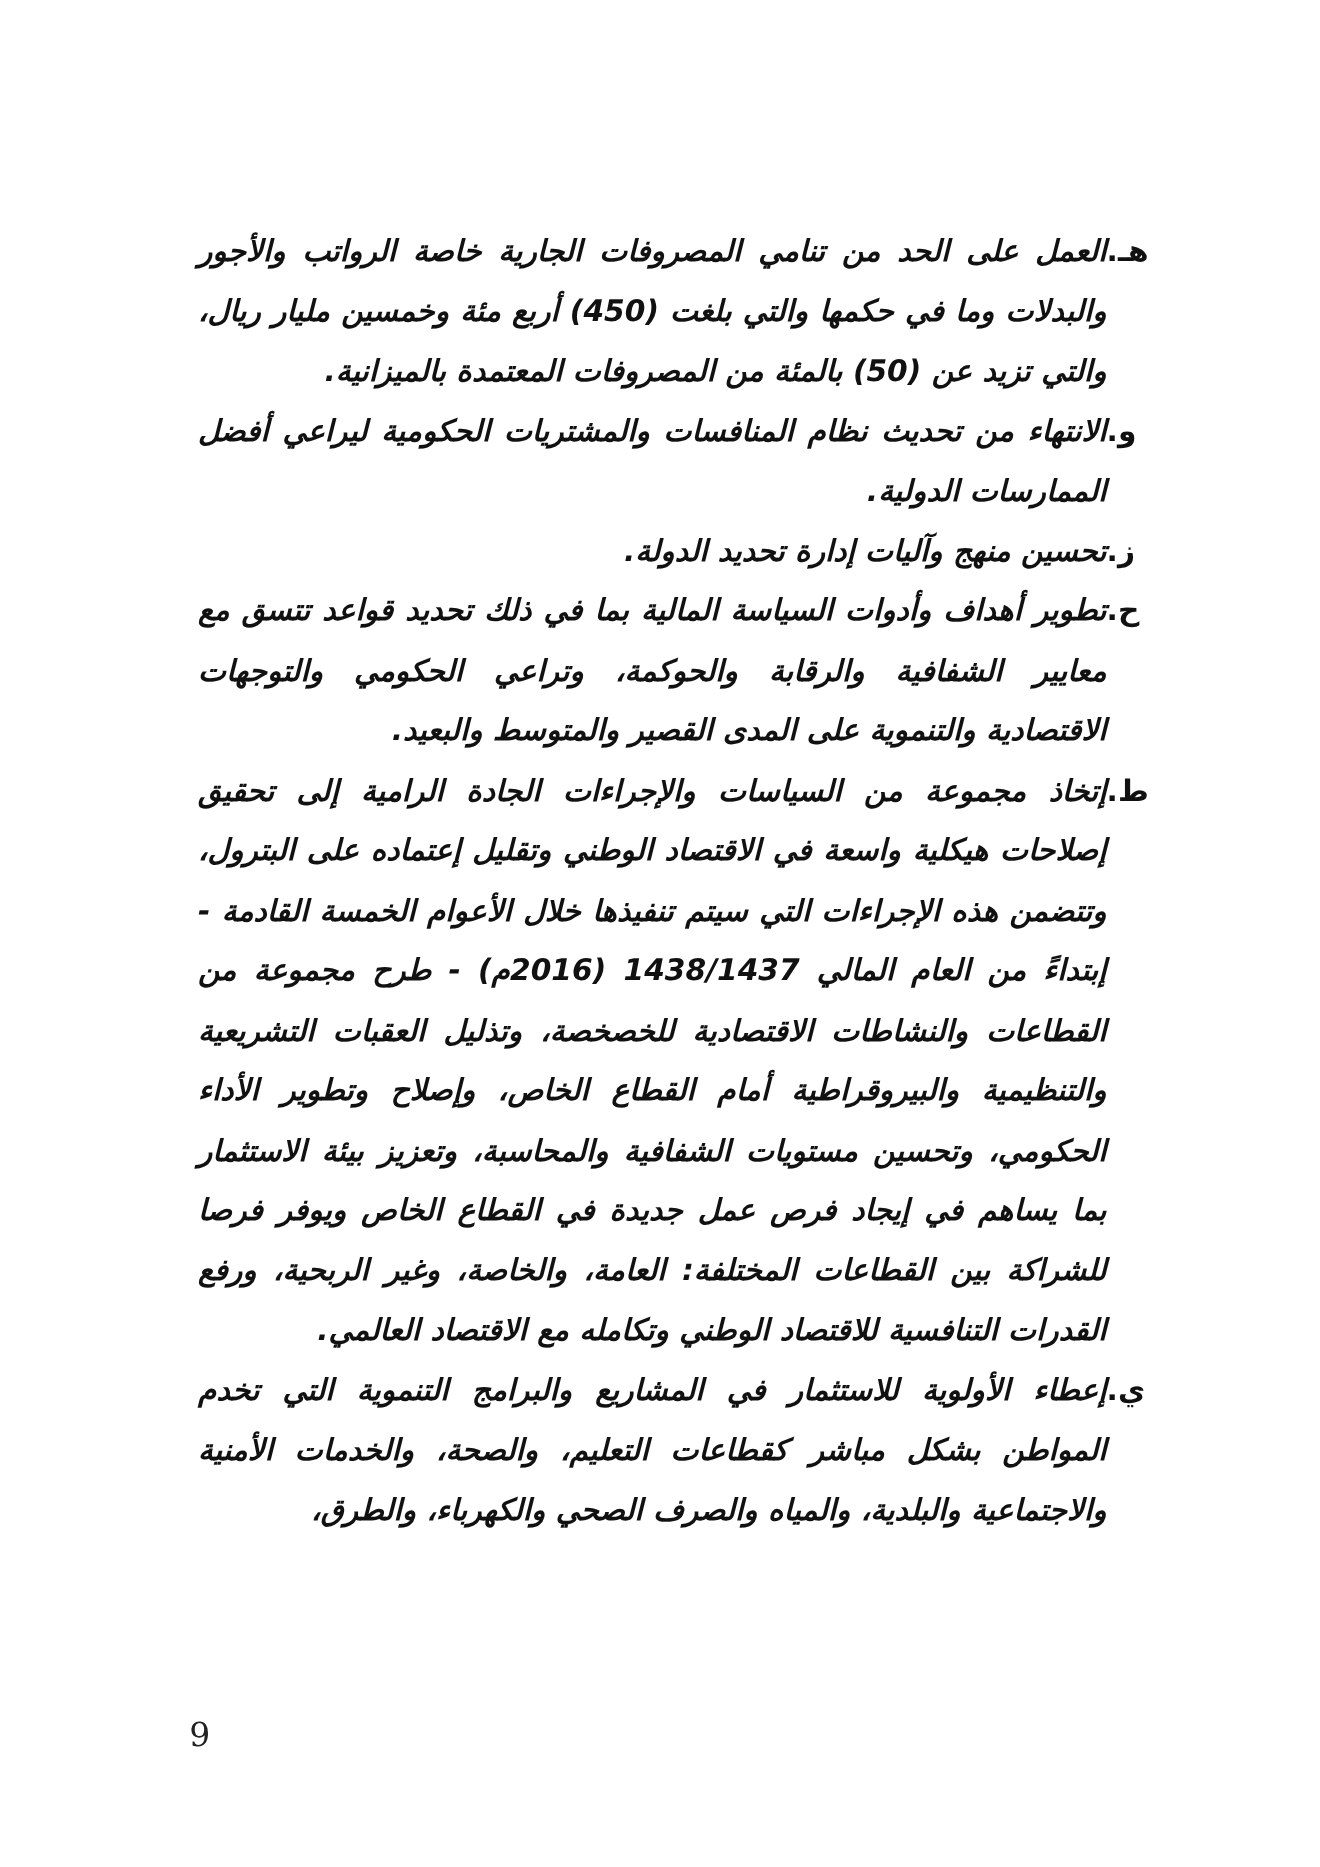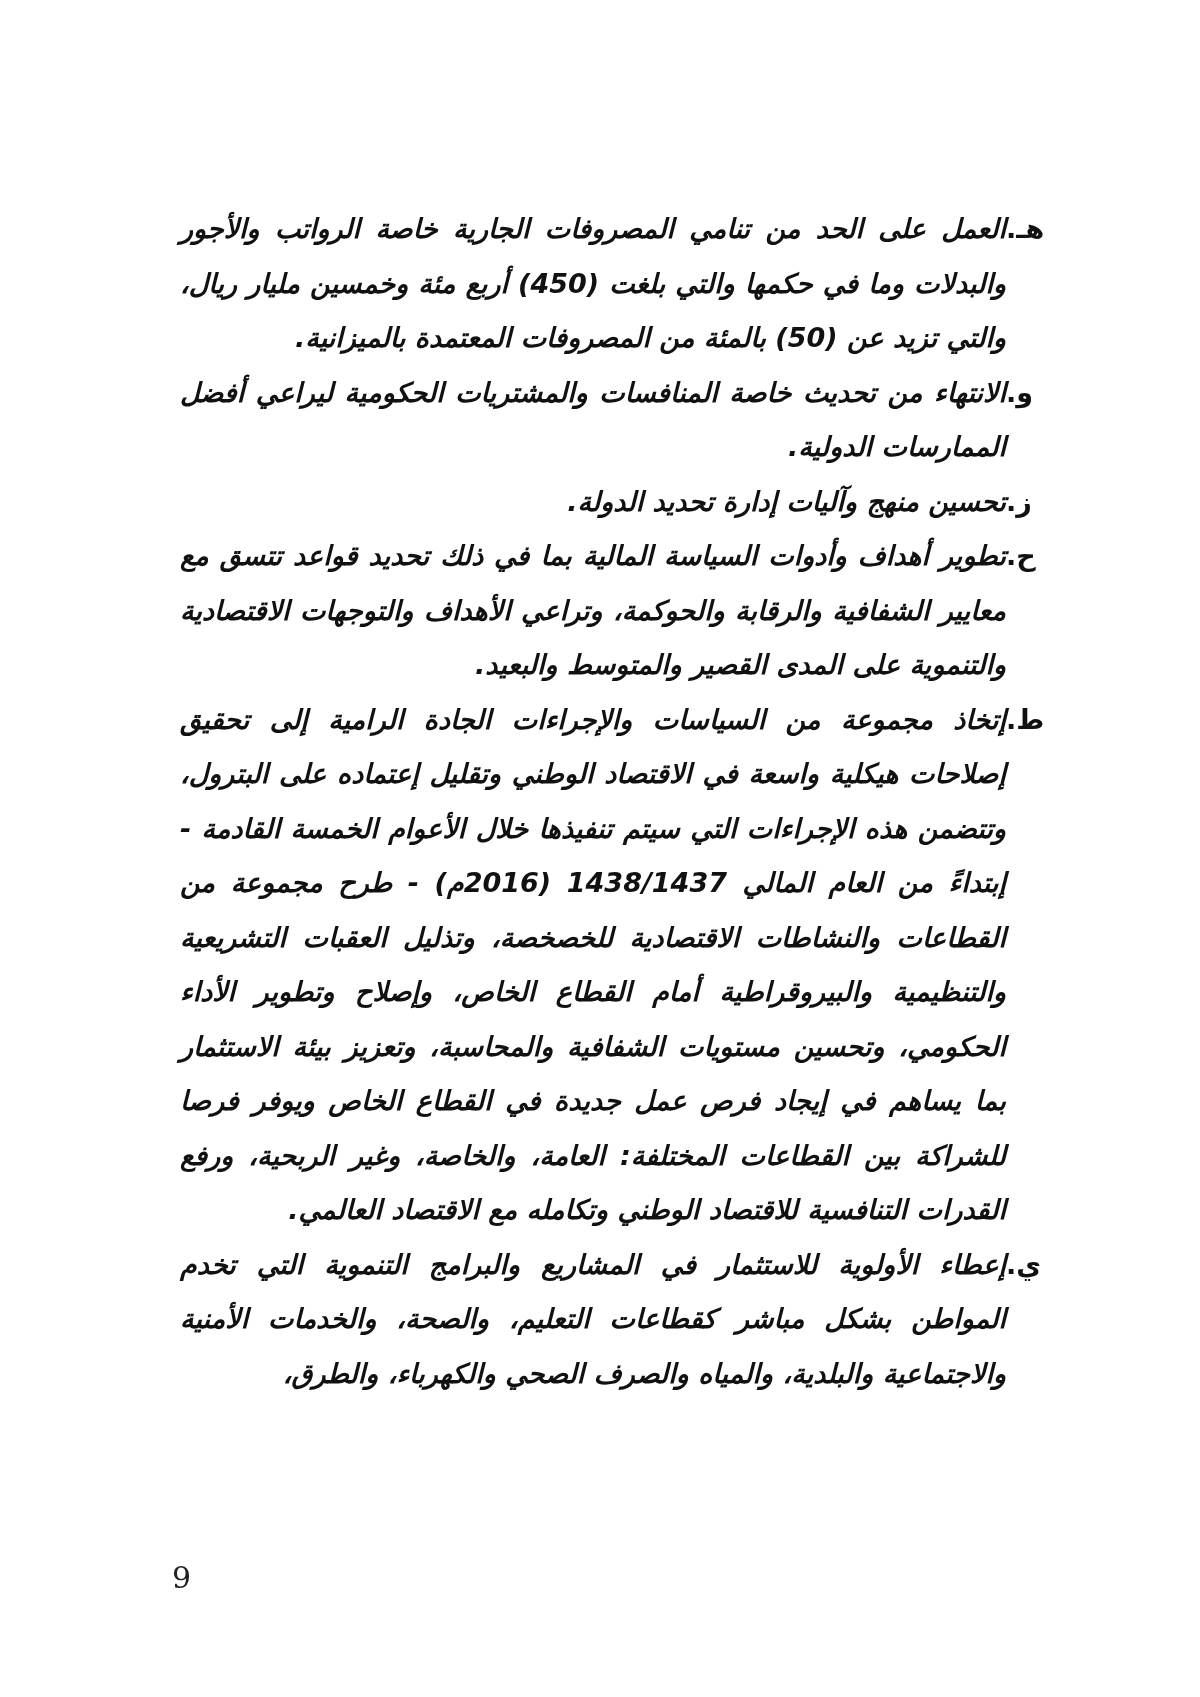--- a/index.html
+++ b/index.html
@@ -68,31 +68,31 @@
 <div class="page">
   <div class="content">
 
     <div class="item">
       <span class="marker">هـ.</span>
       <span class="text">العمل على الحد من تنامي المصروفات الجارية خاصة الرواتب والأجور والبدلات وما في حكمها والتي بلغت (450) أربع مئة وخمسين مليار ريال، والتي تزيد عن (50) بالمئة من المصروفات المعتمدة بالميزانية.</span>
     </div>
 
     <div class="item">
       <span class="marker">و.</span>
-      <span class="text">الانتهاء من تحديث خاصة المنافسات والمشتريات الحكومية ليراعي أفضل الممارسات الدولية.</span>
+      <span class="text">الانتهاء من تحديث نظام المنافسات والمشتريات الحكومية ليراعي أفضل الممارسات الدولية.</span>
     </div>
 
     <div class="item">
       <span class="marker">ز.</span>
       <span class="text">تحسين منهج وآليات إدارة تحديد الدولة.</span>
     </div>
 
     <div class="item">
       <span class="marker">ح.</span>
-      <span class="text">تطوير أهداف وأدوات السياسة المالية بما في ذلك تحديد قواعد تتسق مع معايير الشفافية والرقابة والحوكمة، وتراعي الأهداف والتوجهات الاقتصادية والتنموية على المدى القصير والمتوسط والبعيد.</span>
+      <span class="text">تطوير أهداف وأدوات السياسة المالية بما في ذلك تحديد قواعد تتسق مع معايير الشفافية والرقابة والحوكمة، وتراعي الحكومي والتوجهات الاقتصادية والتنموية على المدى القصير والمتوسط والبعيد.</span>
     </div>
 
     <div class="item">
       <span class="marker">ط.</span>
       <span class="text">إتخاذ مجموعة من السياسات والإجراءات الجادة الرامية إلى تحقيق إصلاحات هيكلية واسعة في الاقتصاد الوطني وتقليل إعتماده على البترول، وتتضمن هذه الإجراءات التي سيتم تنفيذها خلال الأعوام الخمسة القادمة - إبتداءً من العام المالي 1438/1437 (2016م) - طرح مجموعة من القطاعات والنشاطات الاقتصادية للخصخصة، وتذليل العقبات التشريعية والتنظيمية والبيروقراطية أمام القطاع الخاص، وإصلاح وتطوير الأداء الحكومي، وتحسين مستويات الشفافية والمحاسبة، وتعزيز بيئة الاستثمار بما يساهم في إيجاد فرص عمل جديدة في القطاع الخاص ويوفر فرصا للشراكة بين القطاعات المختلفة: العامة، والخاصة، وغير الربحية، ورفع القدرات التنافسية للاقتصاد الوطني وتكامله مع الاقتصاد العالمي.</span>
     </div>
 
     <div class="item">
       <span class="marker">ي.</span>
       <span class="text">إعطاء الأولوية للاستثمار في المشاريع والبرامج التنموية التي تخدم المواطن بشكل مباشر كقطاعات التعليم، والصحة، والخدمات الأمنية والاجتماعية والبلدية، والمياه والصرف الصحي والكهرباء، والطرق،</span>

